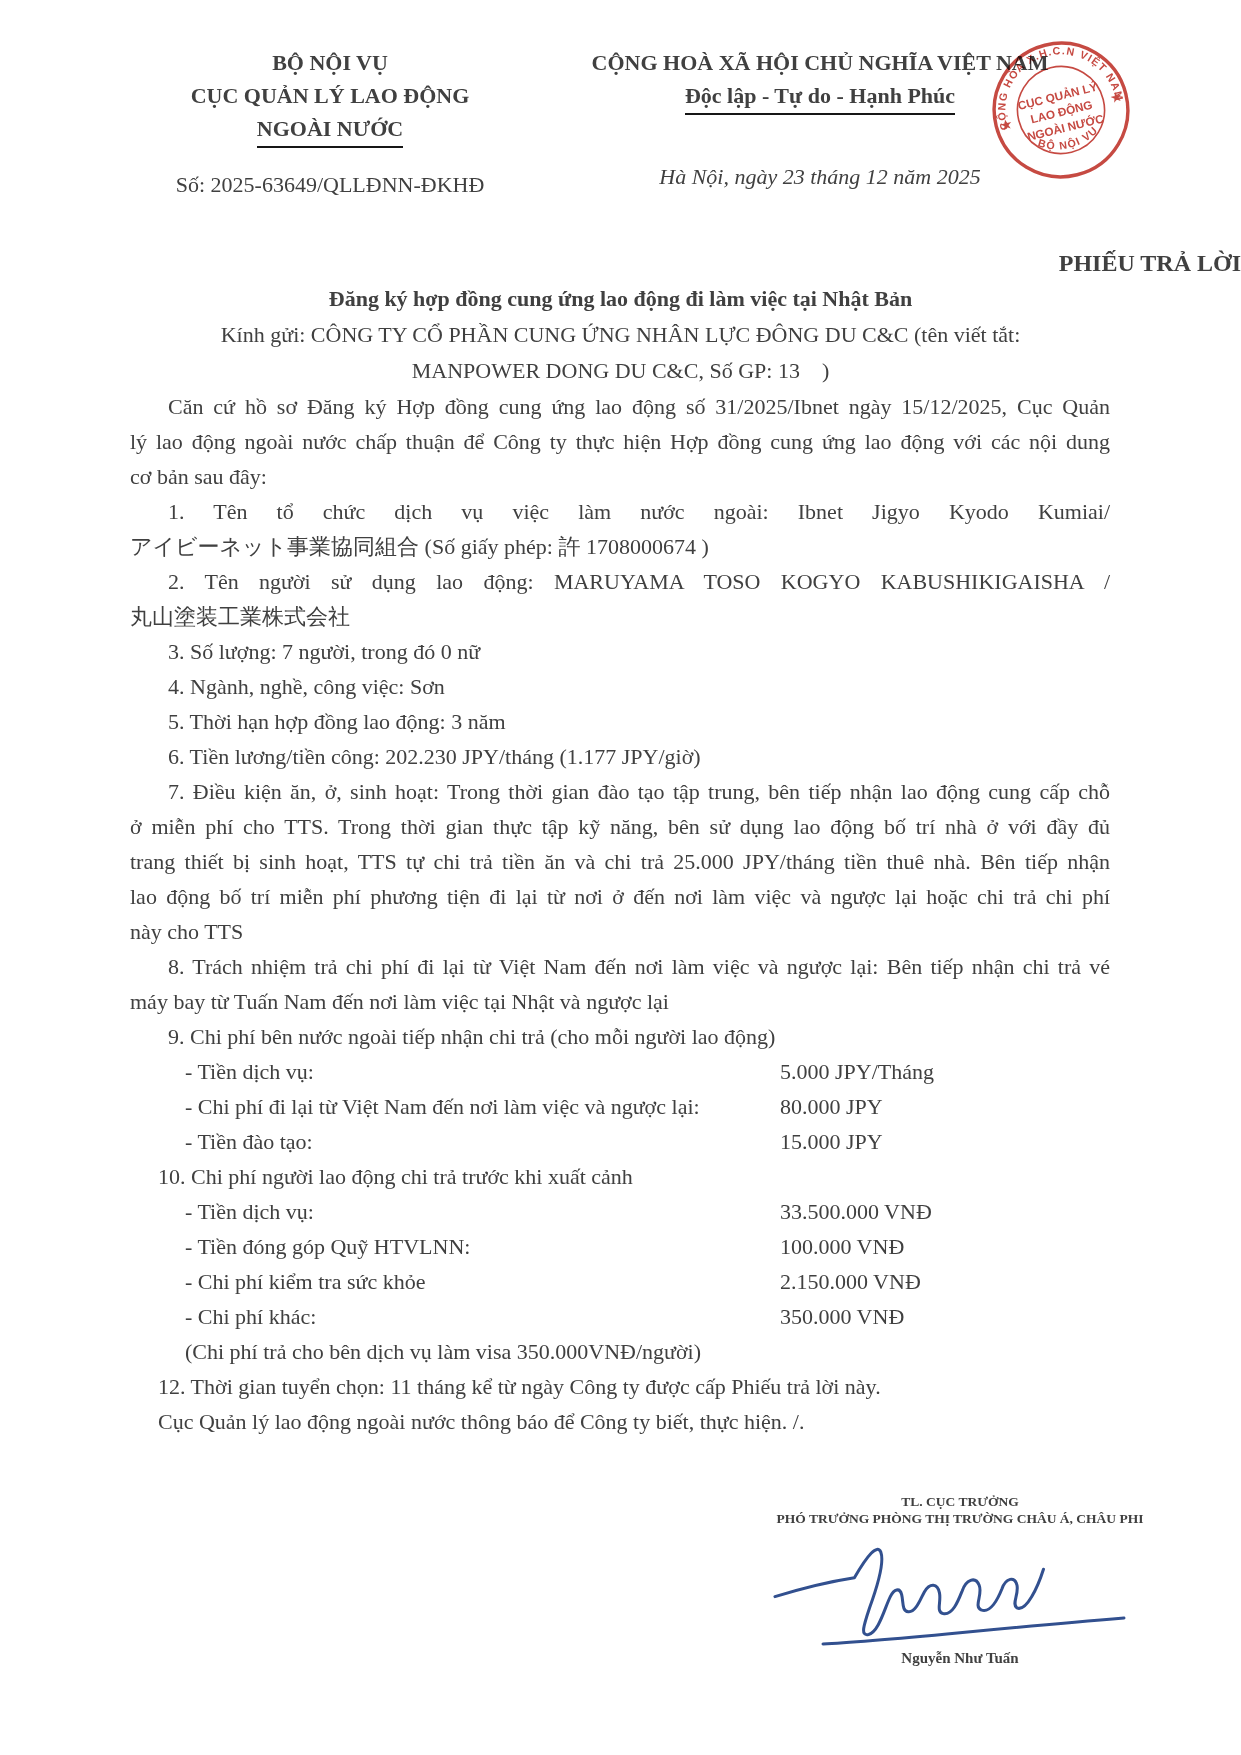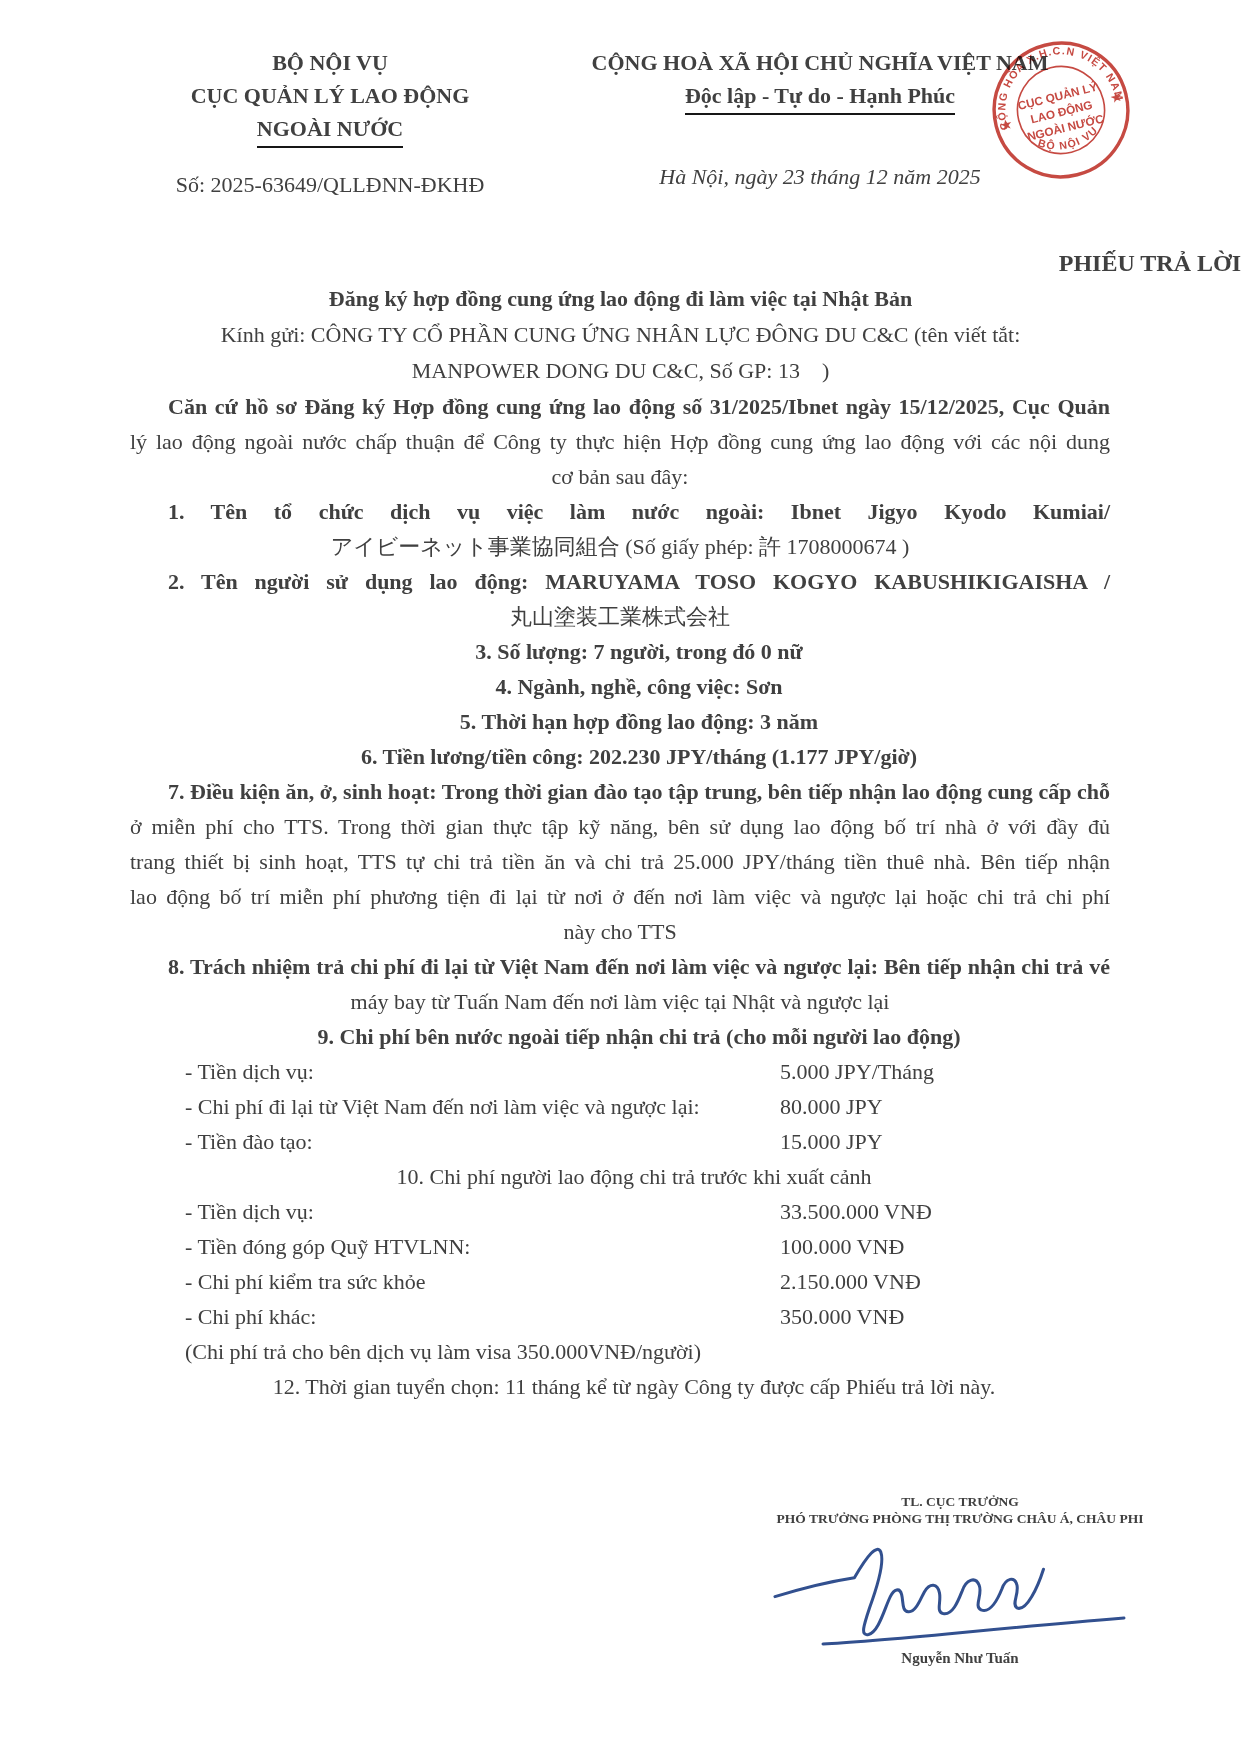--- a/index.html
+++ b/index.html
@@ -36,22 +36,22 @@
   
   .title-block { margin-top: 44px; text-align: center; }
   .doc-title { font-size: 24px; font-weight: bold; line-height: 36px; text-align: right; }
   .doc-subtitle { font-size: 22px; font-weight: bold; line-height: 36px; }
   .recipient { font-size: 22px; line-height: 36px; }
   .pre { white-space: pre-wrap; }
   
   .body-text { padding: 0 131px 0 130px; font-size: 22px; }
   .bl { line-height: 35px; }
   .jl { text-align: justify; text-align-last: justify; }
-  .ll { text-align: center; }
-  .ind { text-indent: 38px; font-weight: bold; }
+  .ll { text-align: left; }
+  .ind { text-indent: 38px; }
   .ind2 { padding-left: 28px; }
   .fee-row { position: relative; line-height: 35px; }
   .fee-label { padding-left: 55px; }
   .fee-value { position: absolute; left: 650px; top: 0; }
   .fee-note { padding-left: 55px; line-height: 35px; }
   
   .sig-titles {
     position: absolute; top: 1494px; left: 680px; width: 560px;
     text-align: center; font-size: 13.5px; font-weight: bold; line-height: 16.5px;
   }
@@ -157,20 +157,21 @@
       <span class="fee-label">- Chi phí kiểm tra sức khỏe</span>
       <span class="fee-value">2.150.000 VNĐ</span>
     </div>
     <div class="fee-row">
       <span class="fee-label">- Chi phí khác:</span>
       <span class="fee-value">350.000 VNĐ</span>
     </div>
     <div class="fee-note">(Chi phí trả cho bên dịch vụ làm visa 350.000VNĐ/người)</div>
 
     <div class="bl ll ind2">12. Thời gian tuyển chọn: 11 tháng kể từ ngày Công ty được cấp Phiếu trả lời này.</div>
+    <div class="bl ll ind2">Cục Quản lý lao động ngoài nước thông báo để Công ty biết, thực hiện. /.</div>
   </div>
 
   <div class="sig-titles">
     <div>TL. CỤC TRƯỞNG</div>
     <div>PHÓ TRƯỞNG PHÒNG THỊ TRƯỜNG CHÂU Á, CHÂU PHI</div>
   </div>
 
   <svg class="sig-scrawl" viewBox="0 0 300 110" aria-hidden="true">
     <path fill="none" stroke="#32508f" stroke-width="3.2" stroke-linecap="round" d="M 4 62
          C 30 54, 62 46, 88 42

